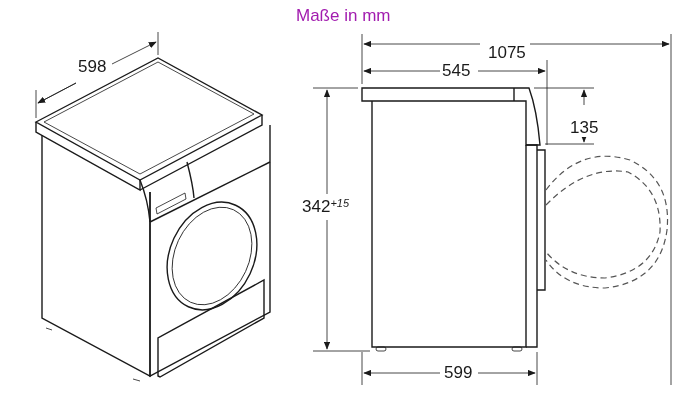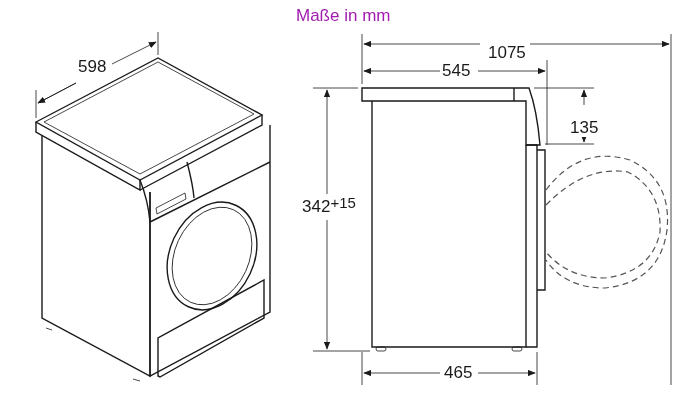--- a/index.html
+++ b/index.html
@@ -3,21 +3,21 @@
 <meta charset="utf-8">
 <style>
   html, body { margin: 0; padding: 0; background: #ffffff; }
   body { width: 700px; height: 400px; overflow: hidden; position: relative; font-family: "Liberation Sans", sans-serif; }
   svg { position: absolute; left: 0; top: 0; }
   .line { stroke: #1a1a1a; stroke-width: 1.4; fill: none; }
   .thin { stroke: #1a1a1a; stroke-width: 0.8; fill: none; }
   .dash { stroke: #555; stroke-width: 1.2; fill: none; stroke-dasharray: 6 4; }
   .arrow { fill: #1a1a1a; }
   .lbl { position: absolute; font-size: 17px; color: #1a1a1a; background: #fff; padding: 0 2px; line-height: 18px; white-space: nowrap; }
-  .sup { font-size: 15px; vertical-align: top; position: relative; top: -4px; }
+  .sup { font-size: 11px; vertical-align: top; position: relative; top: -4px; font-style: italic; }
   .title { position: absolute; left: 296px; top: 6px; font-size: 17px; color: #a21caf; }
 </style>
 </head>
 <body>
 
 <div class="title">Maße in mm</div>
 
 <svg width="700" height="400" viewBox="0 0 700 400">
   <defs>
     <marker id="ah" markerWidth="10" markerHeight="8" refX="9" refY="4" orient="auto">
@@ -98,13 +98,13 @@
     <line class="thin" x1="440" y1="373" x2="364" y2="373" marker-end="url(#ah)"></line>
     <line class="thin" x1="478" y1="373" x2="535" y2="373" marker-end="url(#ah)"></line>
   </g>
 </svg>
 
 <div class="lbl" style="left:76px; top:58px;">598</div>
 <div class="lbl" style="left:486px; top:44px;">1075</div>
 <div class="lbl" style="left:440px; top:62px;">545</div>
 <div class="lbl" style="left:568px; top:107px;margin-top:12px;">135</div>
 <div class="lbl" style="left:300px; top:198px;"><span>342</span><span class="sup">+15</span></div>
-<div class="lbl" style="left:442px; top:364px;">465</div>
+<div class="lbl" style="left:442px; top:364px;">599</div>
 
 </body></html>

